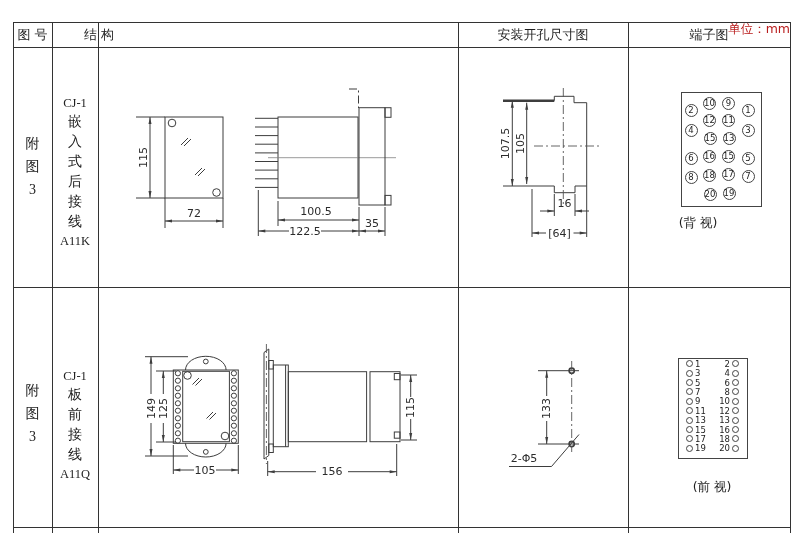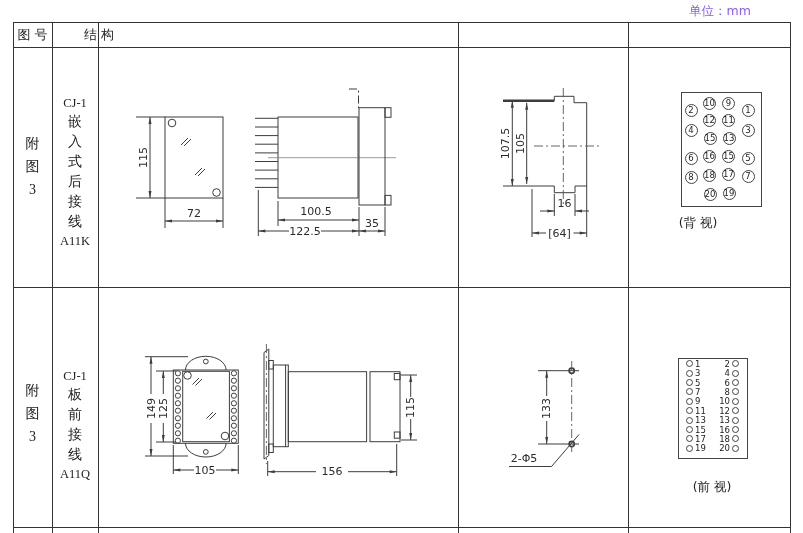--- a/index.html
+++ b/index.html
@@ -1,21 +1,21 @@
 <!DOCTYPE html>
 <html><head>
 <meta charset="utf-8">
 <style>
   html,body{margin:0;padding:0;background:#fff;}
   .screen{position:relative;width:803px;height:533px;background:#fff;overflow:hidden;
           font-family:"DejaVu Sans","Liberation Sans",sans-serif;color:#222;}
   .gl{position:absolute;background:#333;}
   .hdr{position:absolute;top:27px;height:16px;line-height:16px;text-align:center;
        font-size:13px;color:#1f1f1f;white-space:pre;}
-  .unit{position:absolute;left:650px;top:3px;width:140px;text-align:center;font-size:12.5px;color:#8b5cf6;}
+  .unit{position:absolute;left:650px;top:21px;width:140px;text-align:right;font-size:12.5px;color:#b91c1c;}
   .vcell{position:absolute;display:flex;flex-direction:column;align-items:center;justify-content:center;}
   .vcell div{line-height:1;font-family:Liberation Serif, serif;}
   .figch{font-size:14px;margin:4.5px 0;}
   .stch{font-size:14px;margin:3px 0;}
   .stcode{font-size:12.5px;margin:3px 0;}
   svg{position:absolute;overflow:visible;}
   svg text{font-family:"DejaVu Sans","Liberation Sans",sans-serif;font-size:11px;fill:#2b2b2b;}
   .tbox{position:absolute;border:1px solid #444;background:#fff;}
   .tcirc{position:absolute;width:13px;height:13px;border:1px solid #444;border-radius:50%;
          box-sizing:border-box;font-size:8.5px;line-height:11px;text-align:center;color:#222;}
@@ -39,20 +39,22 @@
     <div class="gl" style="left:13px;top:22px;width:1px;height:511px;"></div>
     <div class="gl" style="left:52px;top:22px;width:1px;height:511px;"></div>
     <div class="gl" style="left:98px;top:22px;width:1px;height:511px;"></div>
     <div class="gl" style="left:458px;top:22px;width:1px;height:511px;"></div>
     <div class="gl" style="left:628px;top:22px;width:1px;height:511px;"></div>
     <div class="gl" style="left:790px;top:22px;width:1px;height:511px;"></div>
   </div>
 
   <div class="hdr" style="left:13px;width:39px;">图 号</div>
   <div class="hdr" style="left:52px;width:46px;margin-left:24px;">结 构</div>
+  <div class="hdr" style="left:458px;width:170px;">安装开孔尺寸图</div>
+  <div class="hdr" style="left:628px;width:162px;">端子图</div>
 
   <div class="vcell" style="left:13px;top:47px;width:39px;height:240px;">
     <div class="figch">附</div>
     <div class="figch">图</div>
     <div class="figch">3</div>
   </div>
 
   <div class="vcell" style="left:52px;top:47px;width:46px;height:240px;padding-top:10px;box-sizing:border-box;">
     <div class="stcode">CJ-1</div>
     <div class="stch">嵌</div>

